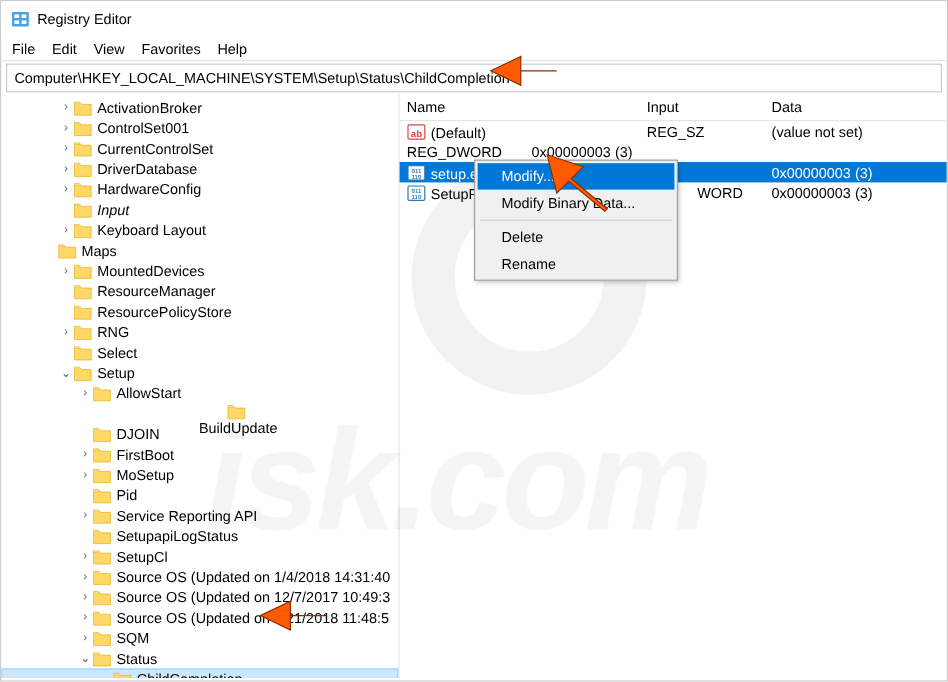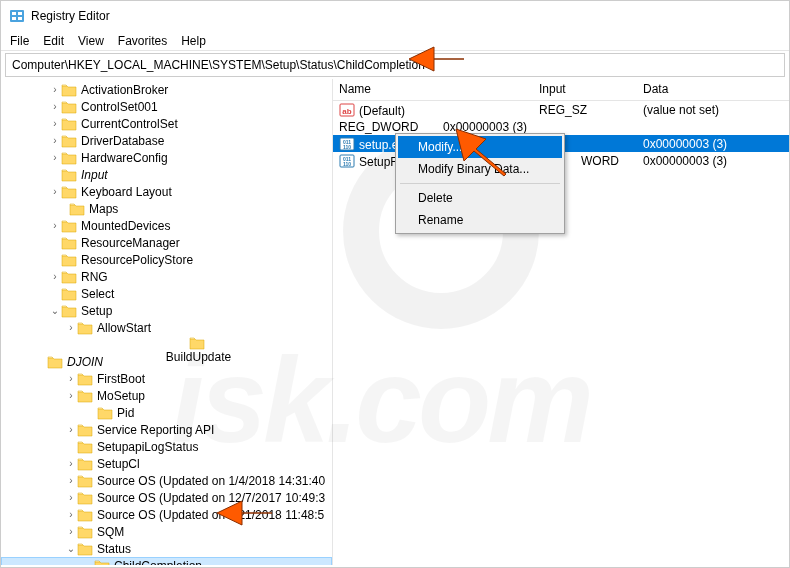--- a/index.html
+++ b/index.html
@@ -118,21 +118,21 @@
         <span>Input</span>
       </div>
       <div class="tree-row" style="padding-left: 48px;">
         <span class="chevron">›</span>
         <span class="folder-icon"><svg viewBox="0 0 16 14">
             <path d="M1 3 L6 3 L7 4 L15 4 L15 13 L1 13 Z" fill="#ffd868" stroke="#d9a400" stroke-width="0.5"></path>
             <path d="M1 3 L1 2 L5 2 L6 3" fill="#ffe9a8" stroke="#d9a400" stroke-width="0.5"></path>
           </svg></span>
         <span>Keyboard Layout</span>
       </div>
-      <div class="tree-row" style="padding-left: 56px;">
+      <div class="tree-row" style="padding-left: 35px;">
         <span class="chevron"></span>
         <span class="folder-icon"><svg viewBox="0 0 16 14">
             <path d="M1 3 L6 3 L7 4 L15 4 L15 13 L1 13 Z" fill="#ffd868" stroke="#d9a400" stroke-width="0.5"></path>
             <path d="M1 3 L1 2 L5 2 L6 3" fill="#ffe9a8" stroke="#d9a400" stroke-width="0.5"></path>
           </svg></span>
         <span>Maps</span>
       </div>
       <div class="tree-row" style="padding-left: 48px;">
         <span class="chevron">›</span>
         <span class="folder-icon"><svg viewBox="0 0 16 14">
@@ -190,21 +190,21 @@
         <span>AllowStart</span>
       </div>
       <div class="tree-row" style="padding-left: 64px; flex-direction: column;">
         <span class="chevron"></span>
         <span class="folder-icon"><svg viewBox="0 0 16 14">
             <path d="M1 3 L6 3 L7 4 L15 4 L15 13 L1 13 Z" fill="#ffd868" stroke="#d9a400" stroke-width="0.5"></path>
             <path d="M1 3 L1 2 L5 2 L6 3" fill="#ffe9a8" stroke="#d9a400" stroke-width="0.5"></path>
           </svg></span>
         <span>BuildUpdate</span>
       </div>
-      <div class="tree-row" style="padding-left: 34px; font-style: italic;">
+      <div class="tree-row" style="padding-left: 64px;">
         <span class="chevron"></span>
         <span class="folder-icon"><svg viewBox="0 0 16 14">
             <path d="M1 3 L6 3 L7 4 L15 4 L15 13 L1 13 Z" fill="#ffd868" stroke="#d9a400" stroke-width="0.5"></path>
             <path d="M1 3 L1 2 L5 2 L6 3" fill="#ffe9a8" stroke="#d9a400" stroke-width="0.5"></path>
           </svg></span>
         <span>DJOIN</span>
       </div>
       <div class="tree-row" style="padding-left: 64px;">
         <span class="chevron">›</span>
         <span class="folder-icon"><svg viewBox="0 0 16 14">
@@ -214,21 +214,21 @@
         <span>FirstBoot</span>
       </div>
       <div class="tree-row" style="padding-left: 64px;">
         <span class="chevron">›</span>
         <span class="folder-icon"><svg viewBox="0 0 16 14">
             <path d="M1 3 L6 3 L7 4 L15 4 L15 13 L1 13 Z" fill="#ffd868" stroke="#d9a400" stroke-width="0.5"></path>
             <path d="M1 3 L1 2 L5 2 L6 3" fill="#ffe9a8" stroke="#d9a400" stroke-width="0.5"></path>
           </svg></span>
         <span>MoSetup</span>
       </div>
-      <div class="tree-row" style="padding-left: 84px;">
+      <div class="tree-row" style="padding-left: 64px;">
         <span class="chevron"></span>
         <span class="folder-icon"><svg viewBox="0 0 16 14">
             <path d="M1 3 L6 3 L7 4 L15 4 L15 13 L1 13 Z" fill="#ffd868" stroke="#d9a400" stroke-width="0.5"></path>
             <path d="M1 3 L1 2 L5 2 L6 3" fill="#ffe9a8" stroke="#d9a400" stroke-width="0.5"></path>
           </svg></span>
         <span>Pid</span>
       </div>
       <div class="tree-row" style="padding-left: 64px;">
         <span class="chevron">›</span>
         <span class="folder-icon"><svg viewBox="0 0 16 14">

